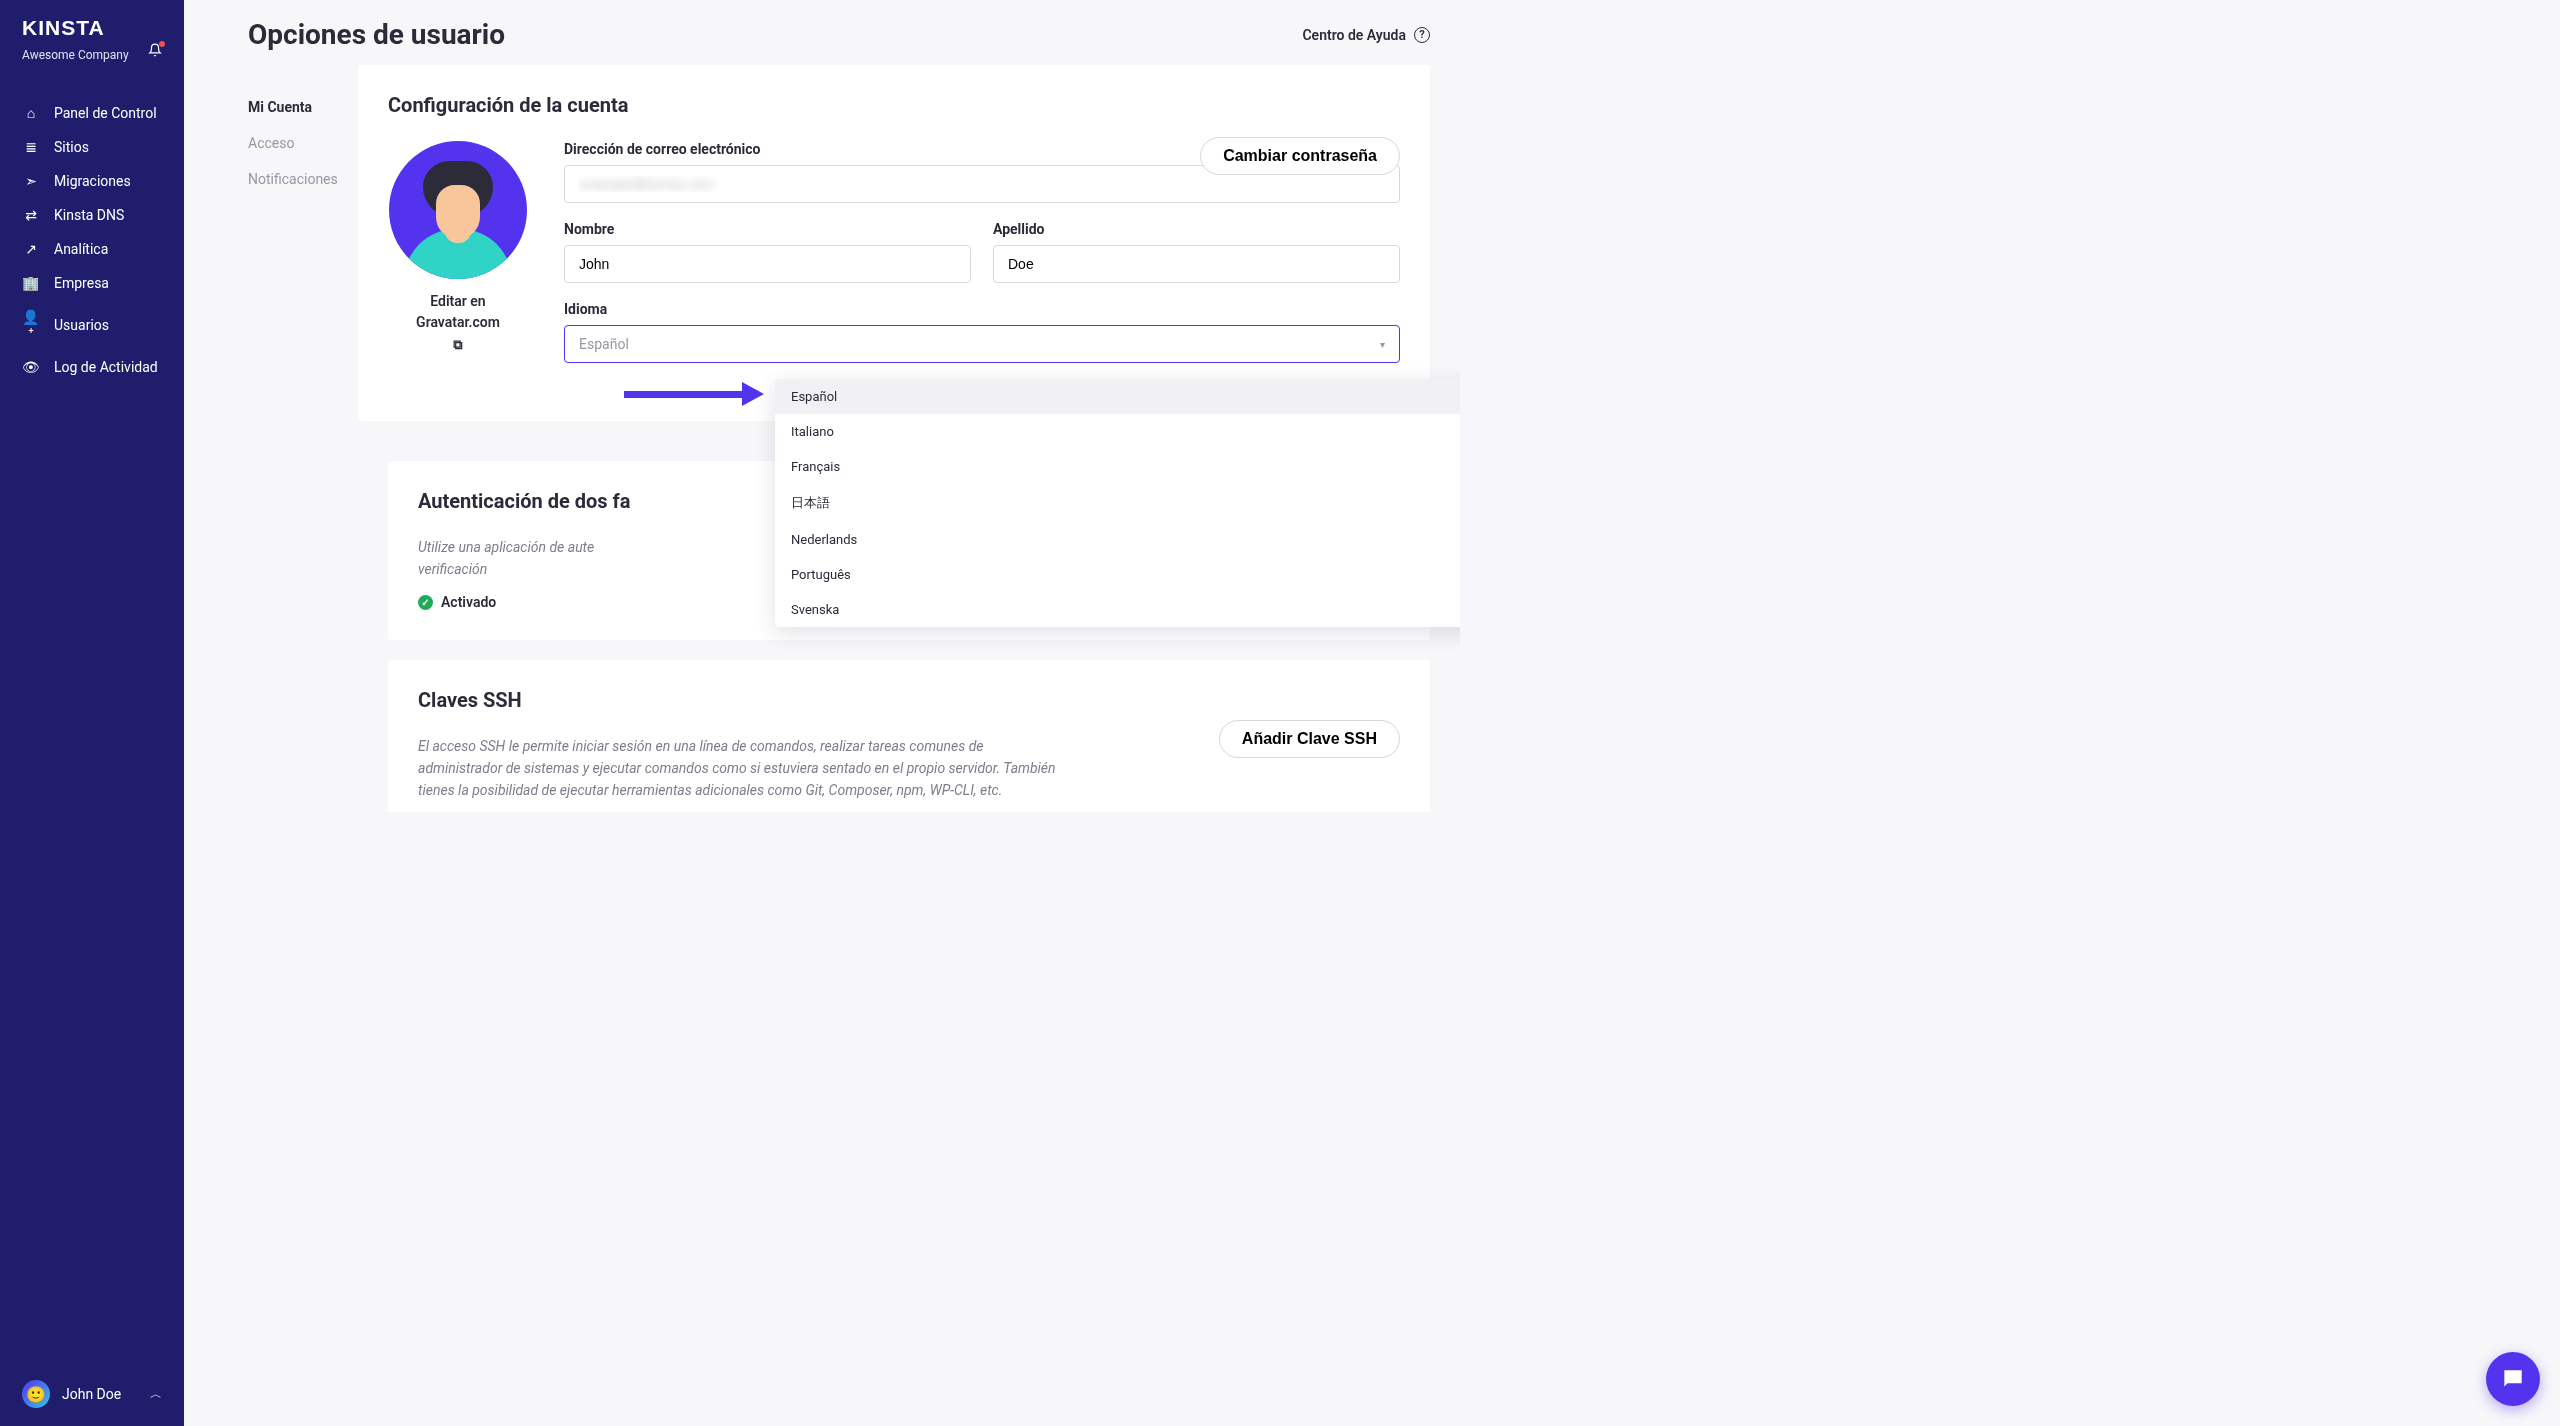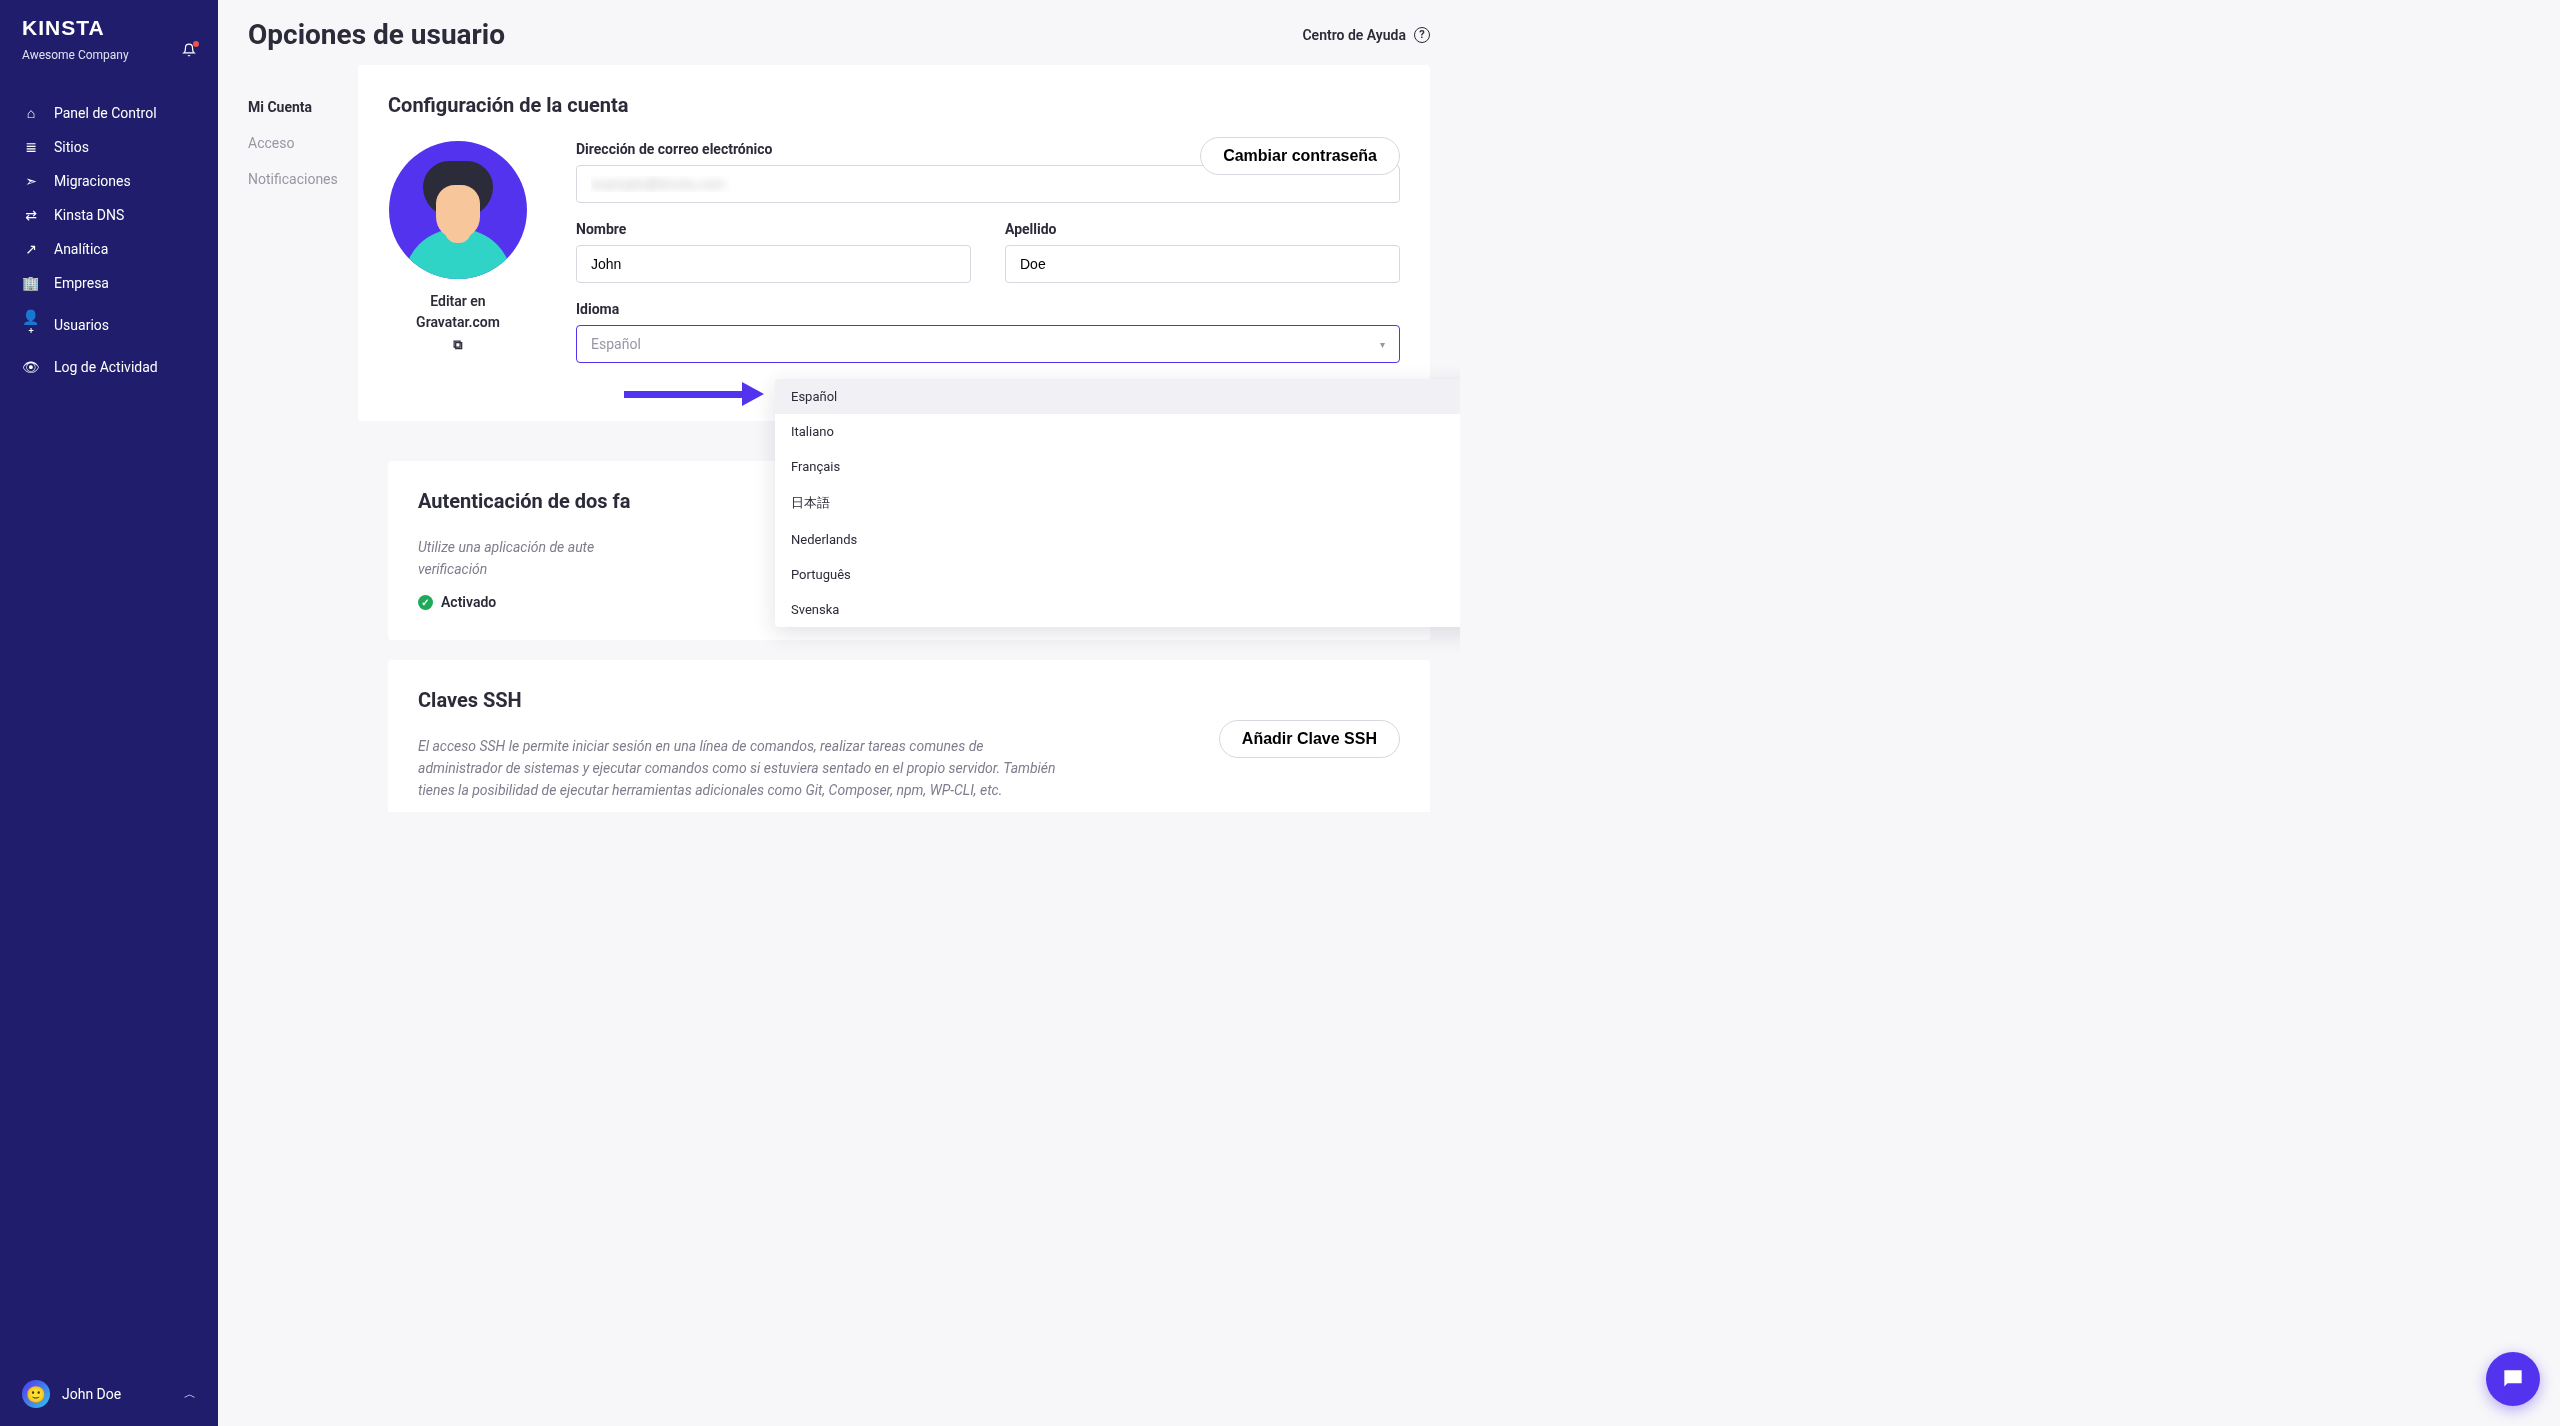--- a/index.html
+++ b/index.html
@@ -9,21 +9,21 @@
   color: #2b2b39;
   width: 1460px;
   height: 812px;
   overflow: hidden;
   position: relative;
 }
 
 .sidebar {
   position: fixed;
   left: 0; top: 0;
-  width: 218px;
+  width: 184px;
   height: 100%;
   background: #201e6c;
   color: #fff;
   display: flex;
   flex-direction: column;
 }
 .logo {
   padding: 16px 22px 8px;
   font-size: 21px;
   font-weight: 800;
@@ -124,21 +124,21 @@
   margin: 0 auto 12px;
 }
 .avatar-lg .hair { position:absolute; top:20px; left:50%; transform:translateX(-50%); width:70px; height:56px; background:#2b2b39; border-radius: 40px 40px 46px 46px; }
 .avatar-lg .face { position:absolute; top:44px; left:50%; transform:translateX(-50%); width:44px; height:54px; background:#f7c69b; border-radius: 22px 22px 26px 26px; }
 .avatar-lg .shirt { position:absolute; bottom:-2px; left:50%; transform:translateX(-50%); width:108px; height:52px; background:#2fd4c7; border-radius: 52px 52px 0 0; }
 .avatar-lg .neck { position:absolute; bottom:36px; left:50%; transform:translateX(-50%); width:26px; height:22px; background:#f7c69b; border-radius: 0 0 12px 12px; }
 .gravatar-link { font-size:14px; font-weight:600; line-height:1.4; }
 .gravatar-link .ext { font-size: 13px; display:block; margin-top:4px;}
 
 .form-col { flex:1; }
-.field { margin-bottom: 18px; margin-left: 12px; }
+.field { margin-bottom: 18px; }
 .field-label { font-size:14px; font-weight:700; margin-bottom:8px; display:block; }
 .input {
   width:100%;
   height:38px;
   border:1px solid #d7d7e0;
   border-radius:4px;
   padding: 0 14px;
   font-size:14px;
   background:#fff;
 }

